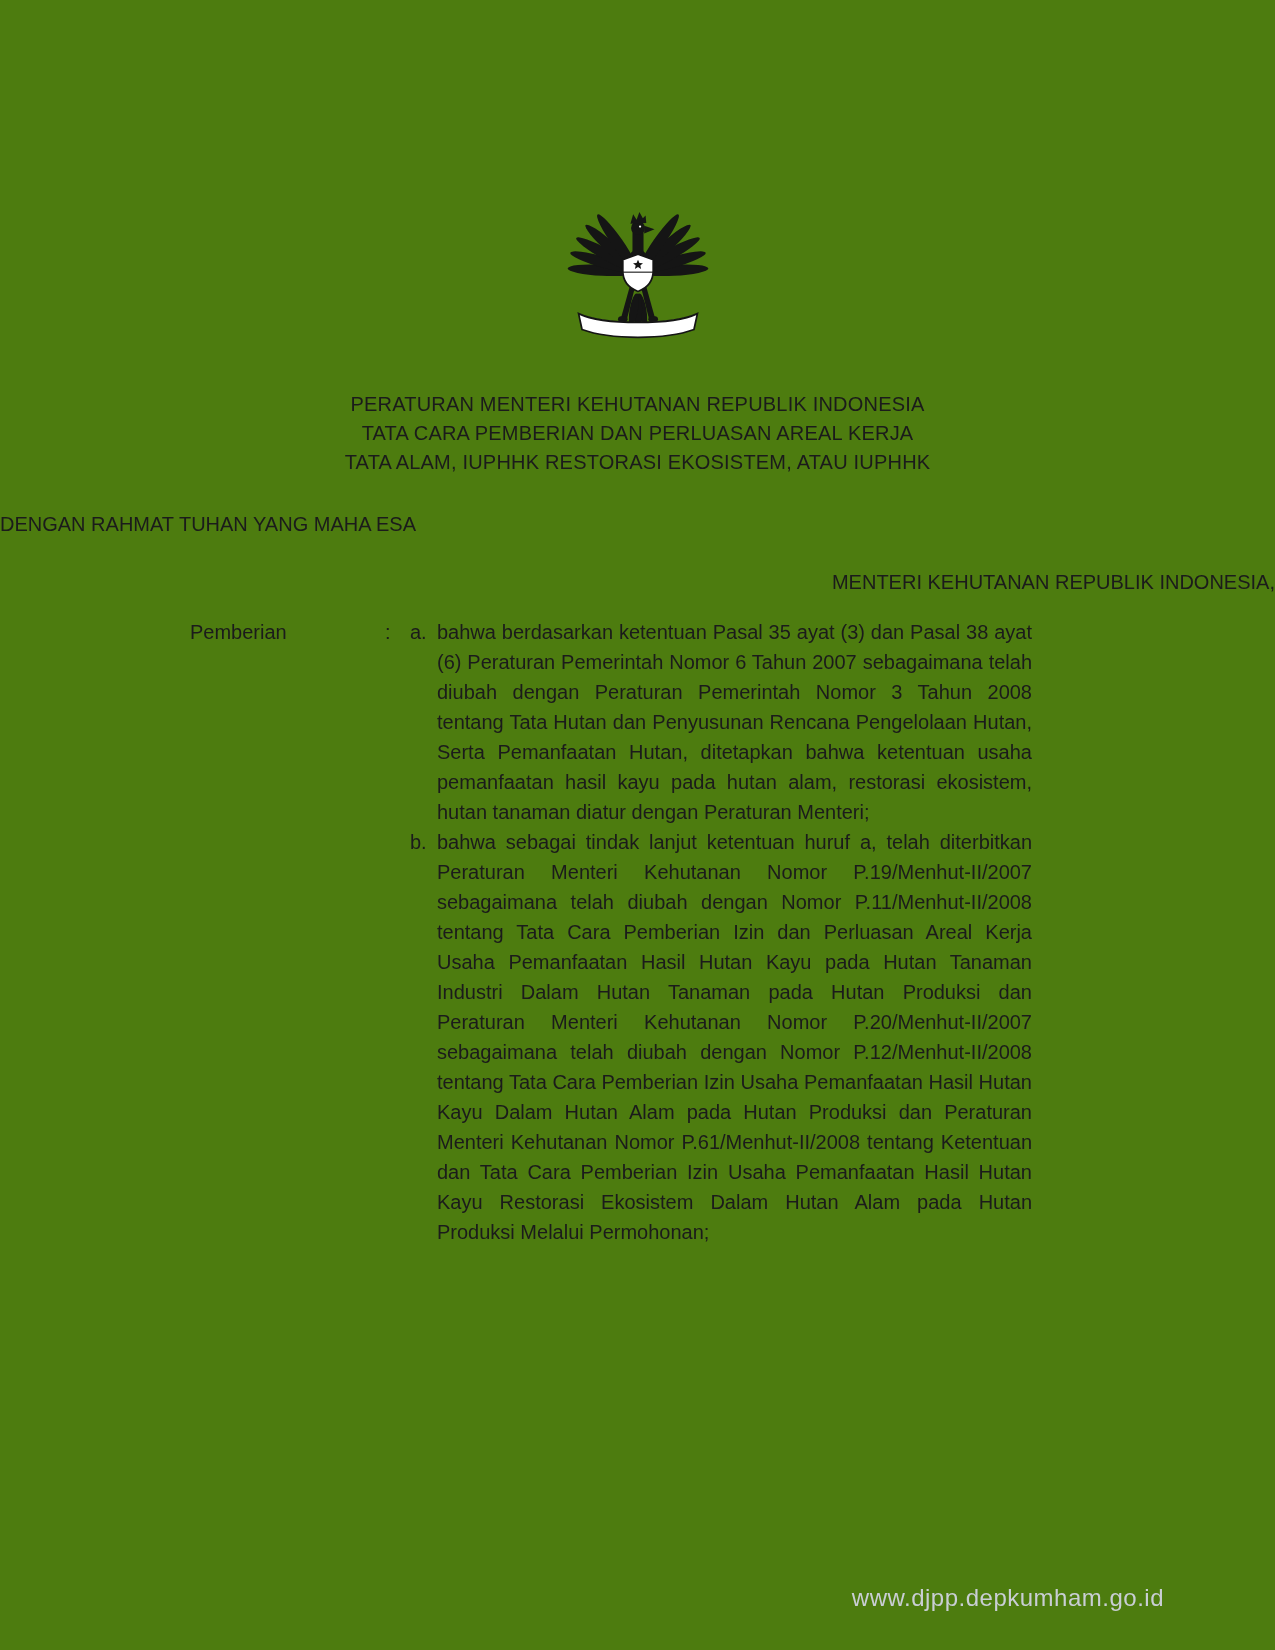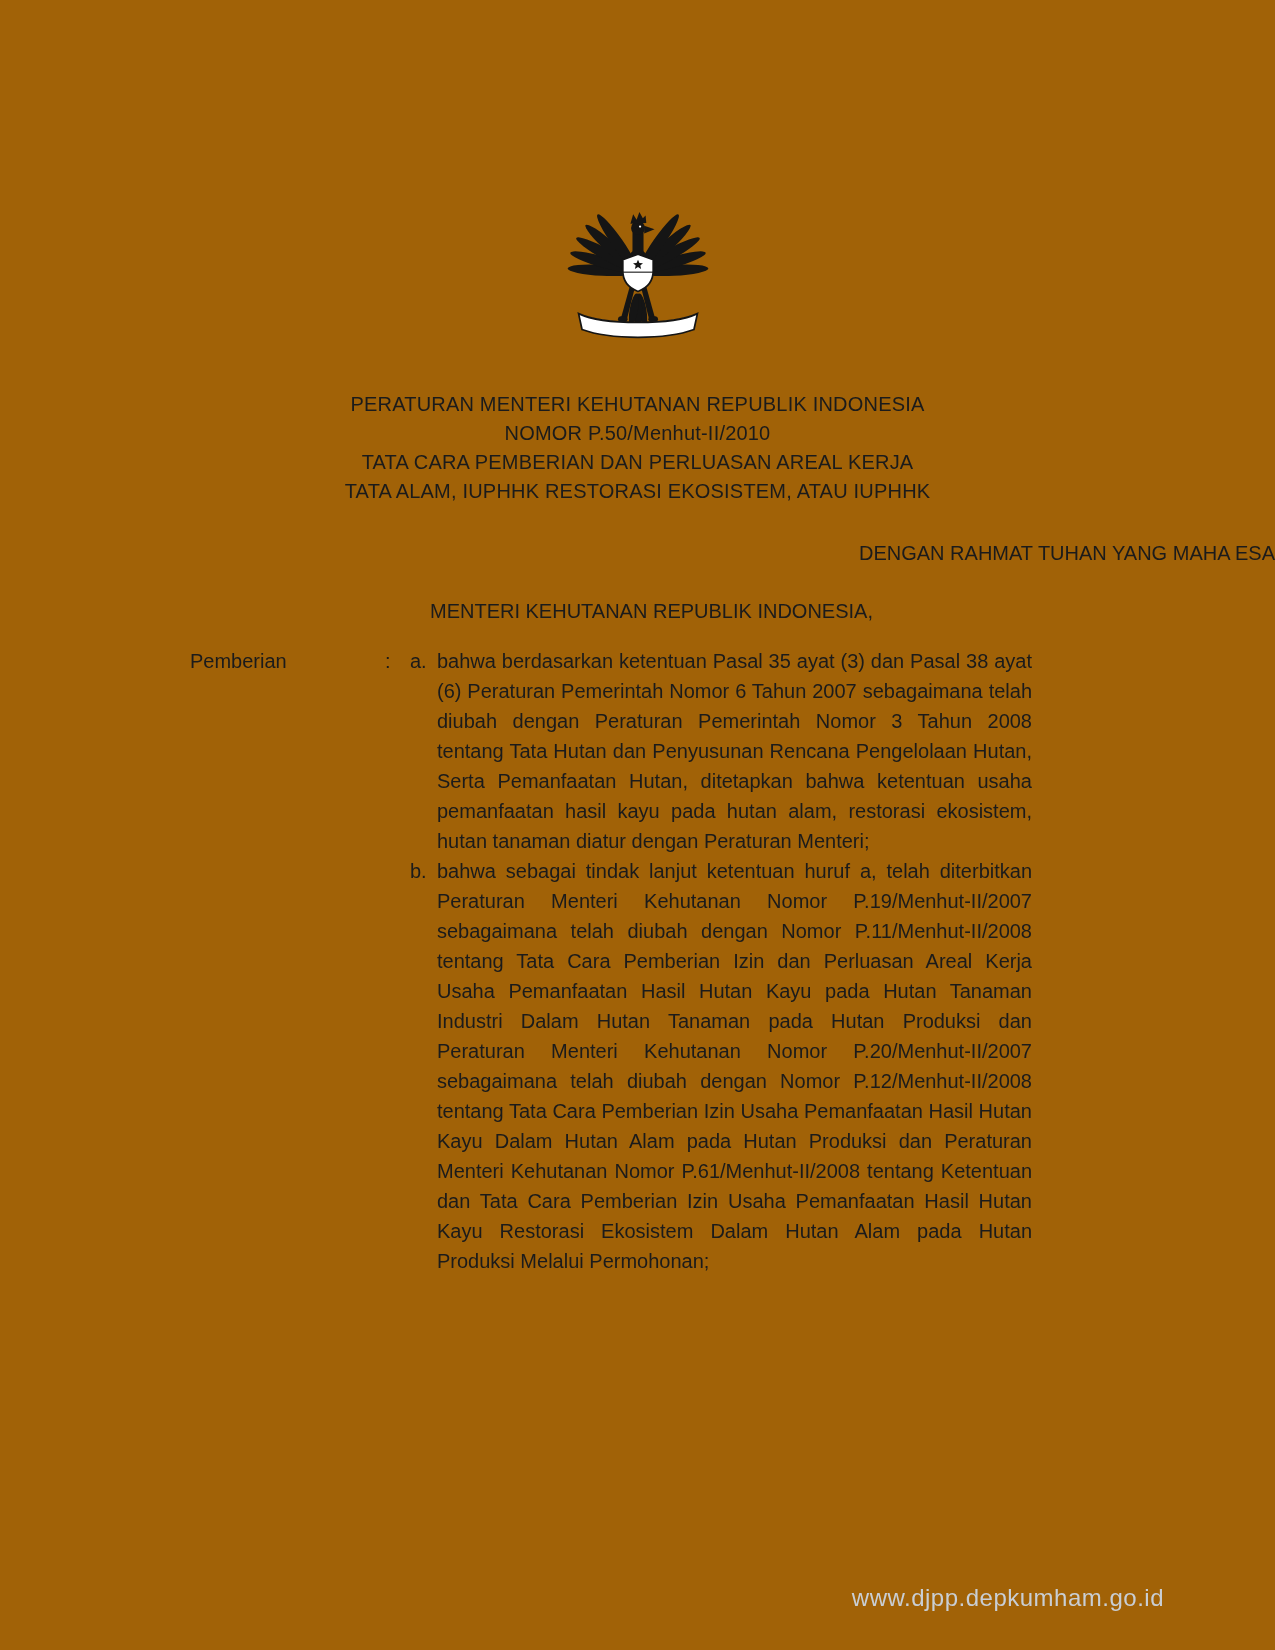--- a/index.html
+++ b/index.html
@@ -2,46 +2,46 @@
 <html><head>
 <meta charset="utf-8">
 <style>
   * { margin: 0; padding: 0; box-sizing: border-box; }
   html, body { background: #ffffff; }
   .page {
     position: relative;
     width: 1275px;
     height: 1650px;
     margin: 0 auto;
-    background: #a16207;
+    background: #4d7c0f;
     color: #1b1b1b;
     font-family: "Liberation Sans", sans-serif;
     overflow: hidden;
   }
   .emblem-wrap {
     padding-top: 197px;
     display: flex;
     justify-content: center;
   }
   .title-block {
     margin-top: 33px;
     text-align: center;
     font-size: 20px;
     line-height: 29px;
     letter-spacing: 0.2px;
   }
   .invocation {
     margin-top: 33px;
-    text-align: right;
+    text-align: left;
     font-size: 20px;
     line-height: 29px;
   }
   .authority {
     margin-top: 29px;
-    text-align: center;
+    text-align: right;
     font-size: 20px;
     line-height: 29px;
     padding-left: 28px;
   }
   .considering {
     margin: 20px 243px 0 190px;
     display: grid;
     grid-template-columns: 195px 25px 1fr;
     align-items: start;
     font-size: 20px;
@@ -107,21 +107,20 @@
       <path d="M110 82 L132 90 V106 C132 121 123 131 110 136 C97 131 88 121 88 106 V90 Z" fill="#ffffff" stroke="#151515" stroke-width="2.5"></path>
       <path d="M88.5 108 H131.5" stroke="#151515" stroke-width="1.6"></path>
       <path d="M110 90 l2.1 4.6 5.1 0.4 -3.9 3.3 1.2 5 -4.5 -2.7 -4.5 2.7 1.2 -5 -3.9 -3.3 5.1 -0.4 Z" fill="#151515"></path>
 
       <circle cx="113" cy="42" r="1.6" fill="#ffffff"></circle>
     </svg>
   </div>
 
   <div class="title-block">
     <div>PERATURAN MENTERI KEHUTANAN REPUBLIK INDONESIA</div>
-    <div>NOMOR P.50/Menhut-II/2010</div>
     <div>TATA CARA PEMBERIAN DAN PERLUASAN AREAL KERJA</div>
     <div>TATA ALAM, IUPHHK RESTORASI EKOSISTEM, ATAU IUPHHK</div>
   </div>
 
   <div class="invocation">DENGAN RAHMAT TUHAN YANG MAHA ESA</div>
 
   <div class="authority">MENTERI KEHUTANAN REPUBLIK INDONESIA,</div>
 
   <div class="considering">
     <div class="c-label">Pemberian</div>

